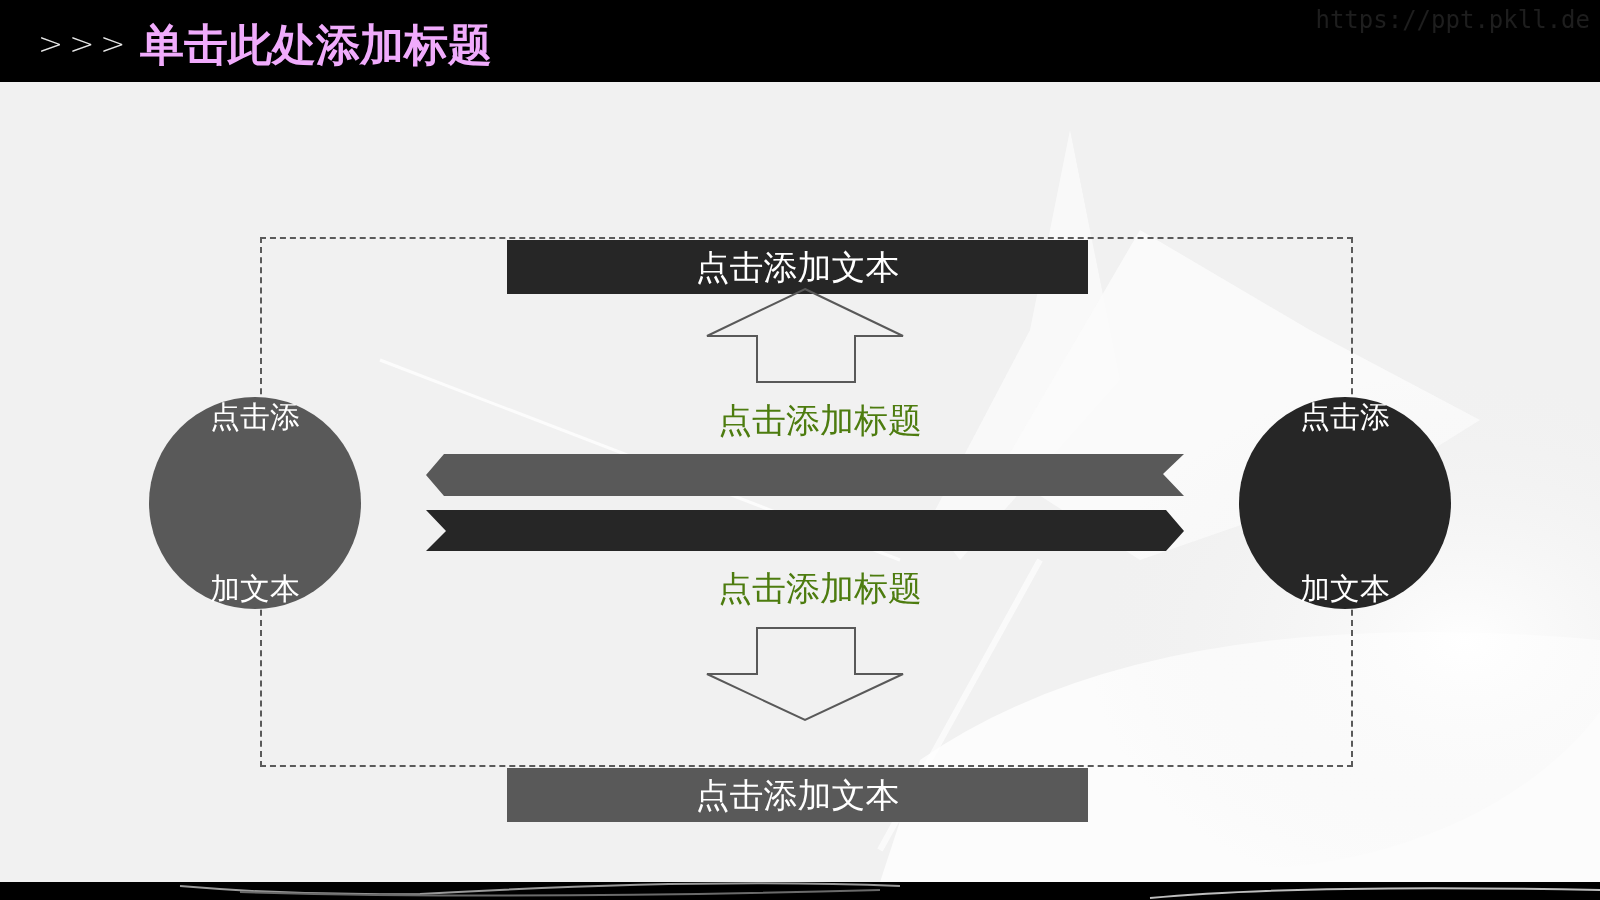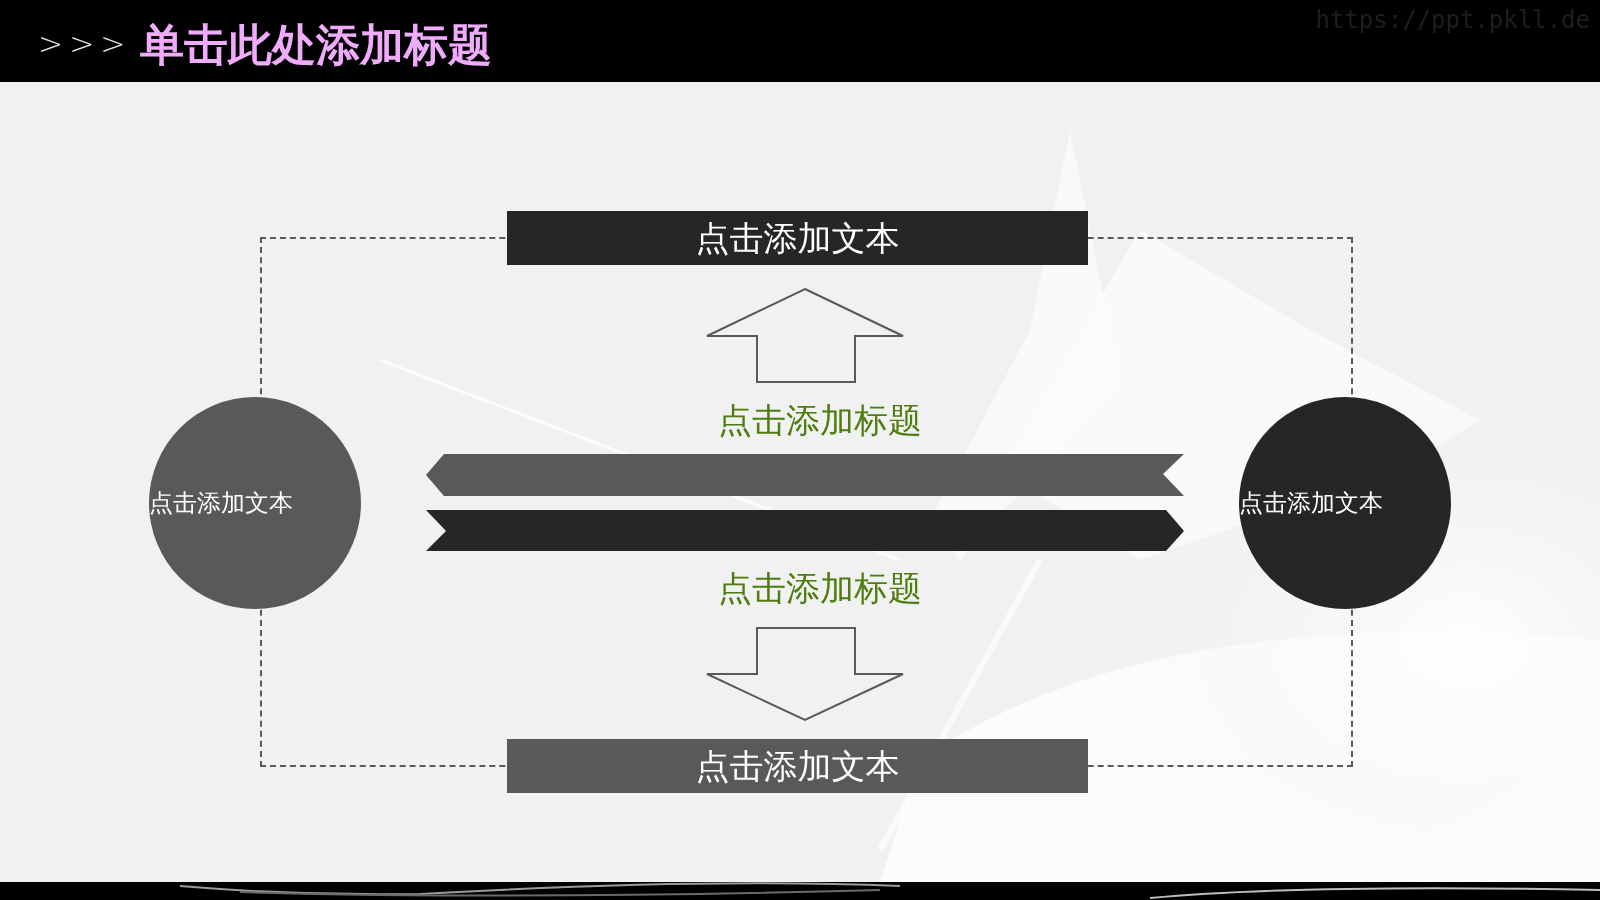--- a/index.html
+++ b/index.html
@@ -28,26 +28,26 @@
   }
   .footer {
     position: absolute; left: 0; top: 882px; width: 1600px; height: 18px;
     background: #000; overflow: hidden;
   }
   .frame {
     position: absolute; border: 2px dashed #5a5a5a;
   }
   .bar {
     position: absolute; height: 54px;
-    color: #fff; font-size: 34px; text-align: center; line-height: 54px;
+    color: #fff; font-size: 34px; text-align: center; line-height: 54px; margin-top: 29px;
   }
   .circle {
     position: absolute; width: 212px; height: 212px; border-radius: 50%;
-    color: #fff; font-size: 24px; line-height: 40px;
-    display: flex; align-items: center; justify-content: flex-start;
+    color: #fff; font-size: 30px; line-height: 40px;
+    display: flex; flex-direction: column; align-items: center; justify-content: space-between;
   }
   .subtitle {
     position: absolute; color: #4d7c0f; font-size: 34px; text-align: center;
     width: 300px;
   }
   svg.overlay { position: absolute; left: 0; top: 0; width: 1600px; height: 900px; pointer-events: none; }
 </style>
 </head>
 <body>
 

